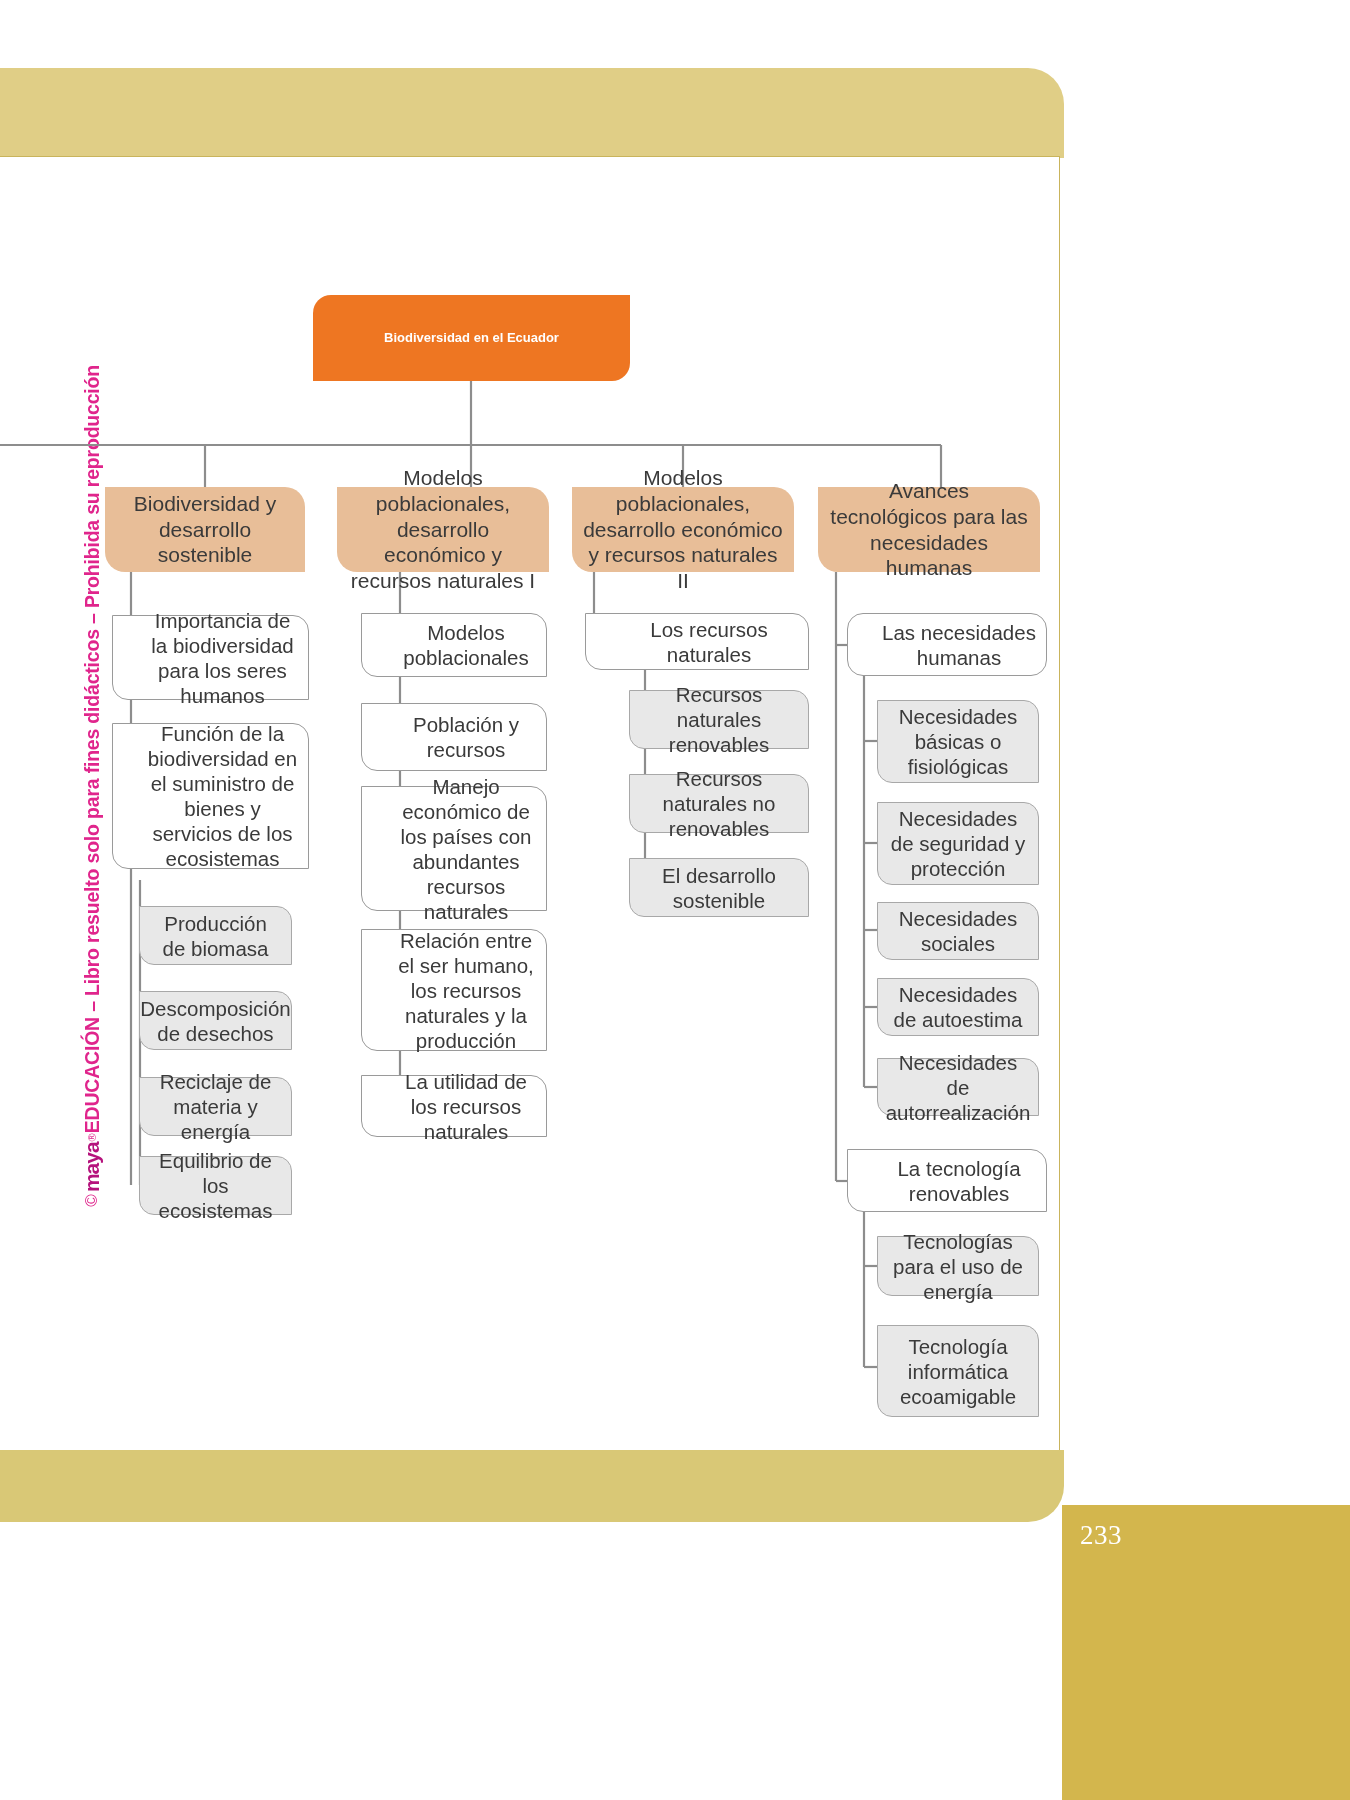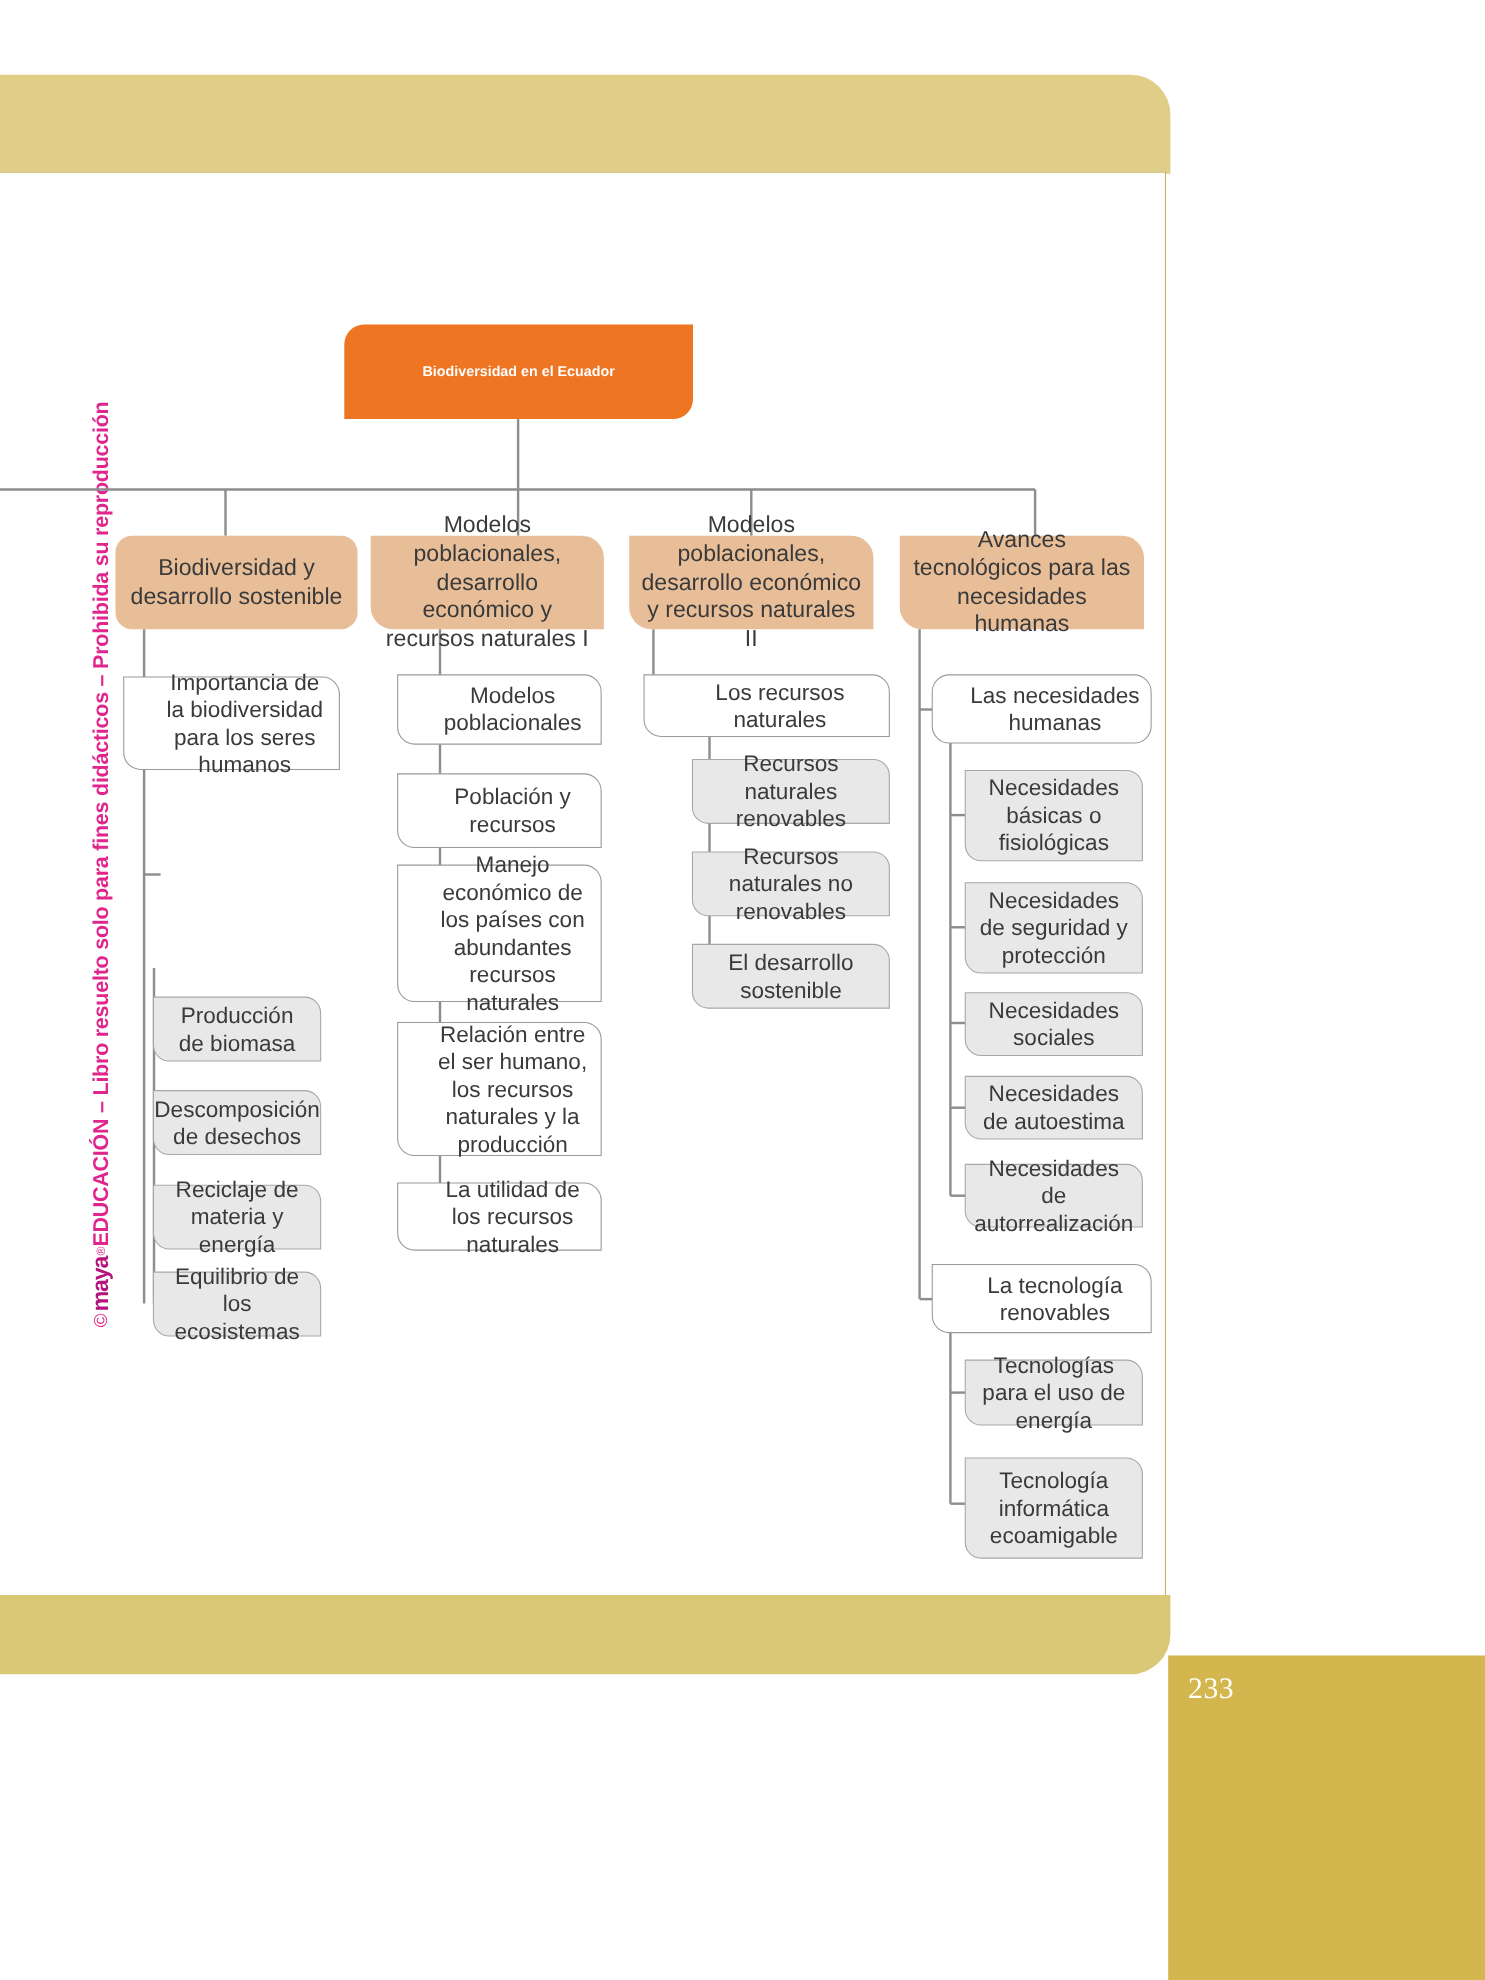--- a/index.html
+++ b/index.html
@@ -182,40 +182,43 @@
         <path d="M864,1211 L864,1367"></path>
         <path d="M864,1266 L878,1266"></path>
         <path d="M864,1367 L878,1367"></path>
       </g>
     </svg>
 
     <div class="node root" style="left:313px;top:295px;width:317px;height:86px;">
       <span>Biodiversidad en el Ecuador</span>
     </div>
 
-    <div class="node l2" style="left:105px;top:487px;width:220px;height:85px;border-radius:15px;">
+    <div class="node l2" style="left:105px;top:487px;width:200px;height:85px;">
       <span>Biodiversidad y desarrollo sostenible</span>
     </div>
 
     <div class="node l2" style="left:337px;top:487px;width:212px;height:85px;">
       <span>Modelos poblacionales, desarrollo económico y recursos naturales I</span>
     </div>
 
     <div class="node l2" style="left:572px;top:487px;width:222px;height:85px;">
       <span>Modelos poblacionales, desarrollo económico y recursos naturales II</span>
     </div>
 
     <div class="node l2" style="left:818px;top:487px;width:222px;height:85px;">
       <span>Avances tecnológicos para las necesidades humanas</span>
     </div>
 
     <div class="node l3" style="left:112px;top:615px;width:197px;height:85px;">
       <span>Importancia de la biodiversidad para los seres humanos</span>
     </div>
 
+    <div class="node l3" style="left:112px;top:723px;width:197px;height:146px;">
+      <span>Función de la biodiversidad en el suministro de bienes y servicios de los ecosistemas</span>
+    </div>
 
     <div class="node l4" style="left:139px;top:906px;width:153px;height:59px;">
       <span>Producción de biomasa</span>
     </div>
     <div class="node l4" style="left:139px;top:991px;width:153px;height:59px;">
       <span>Descomposición de desechos</span>
     </div>
     <div class="node l4" style="left:139px;top:1077px;width:153px;height:59px;">
       <span>Reciclaje de materia y energía</span>
     </div>

